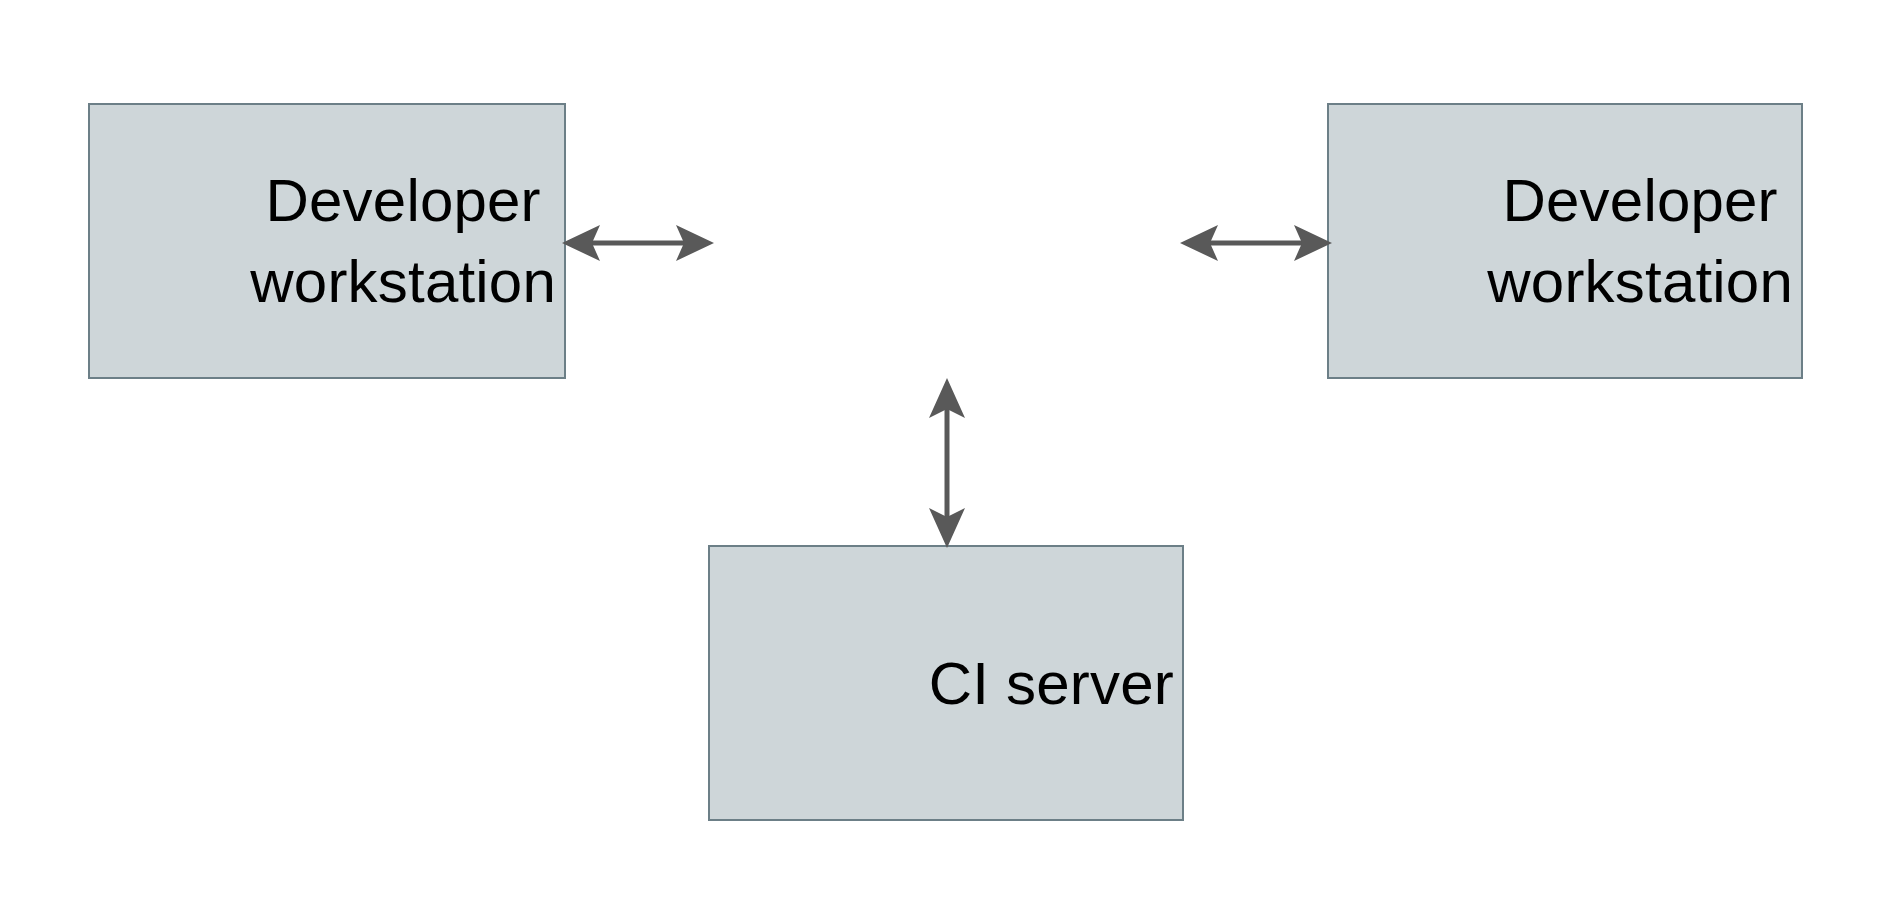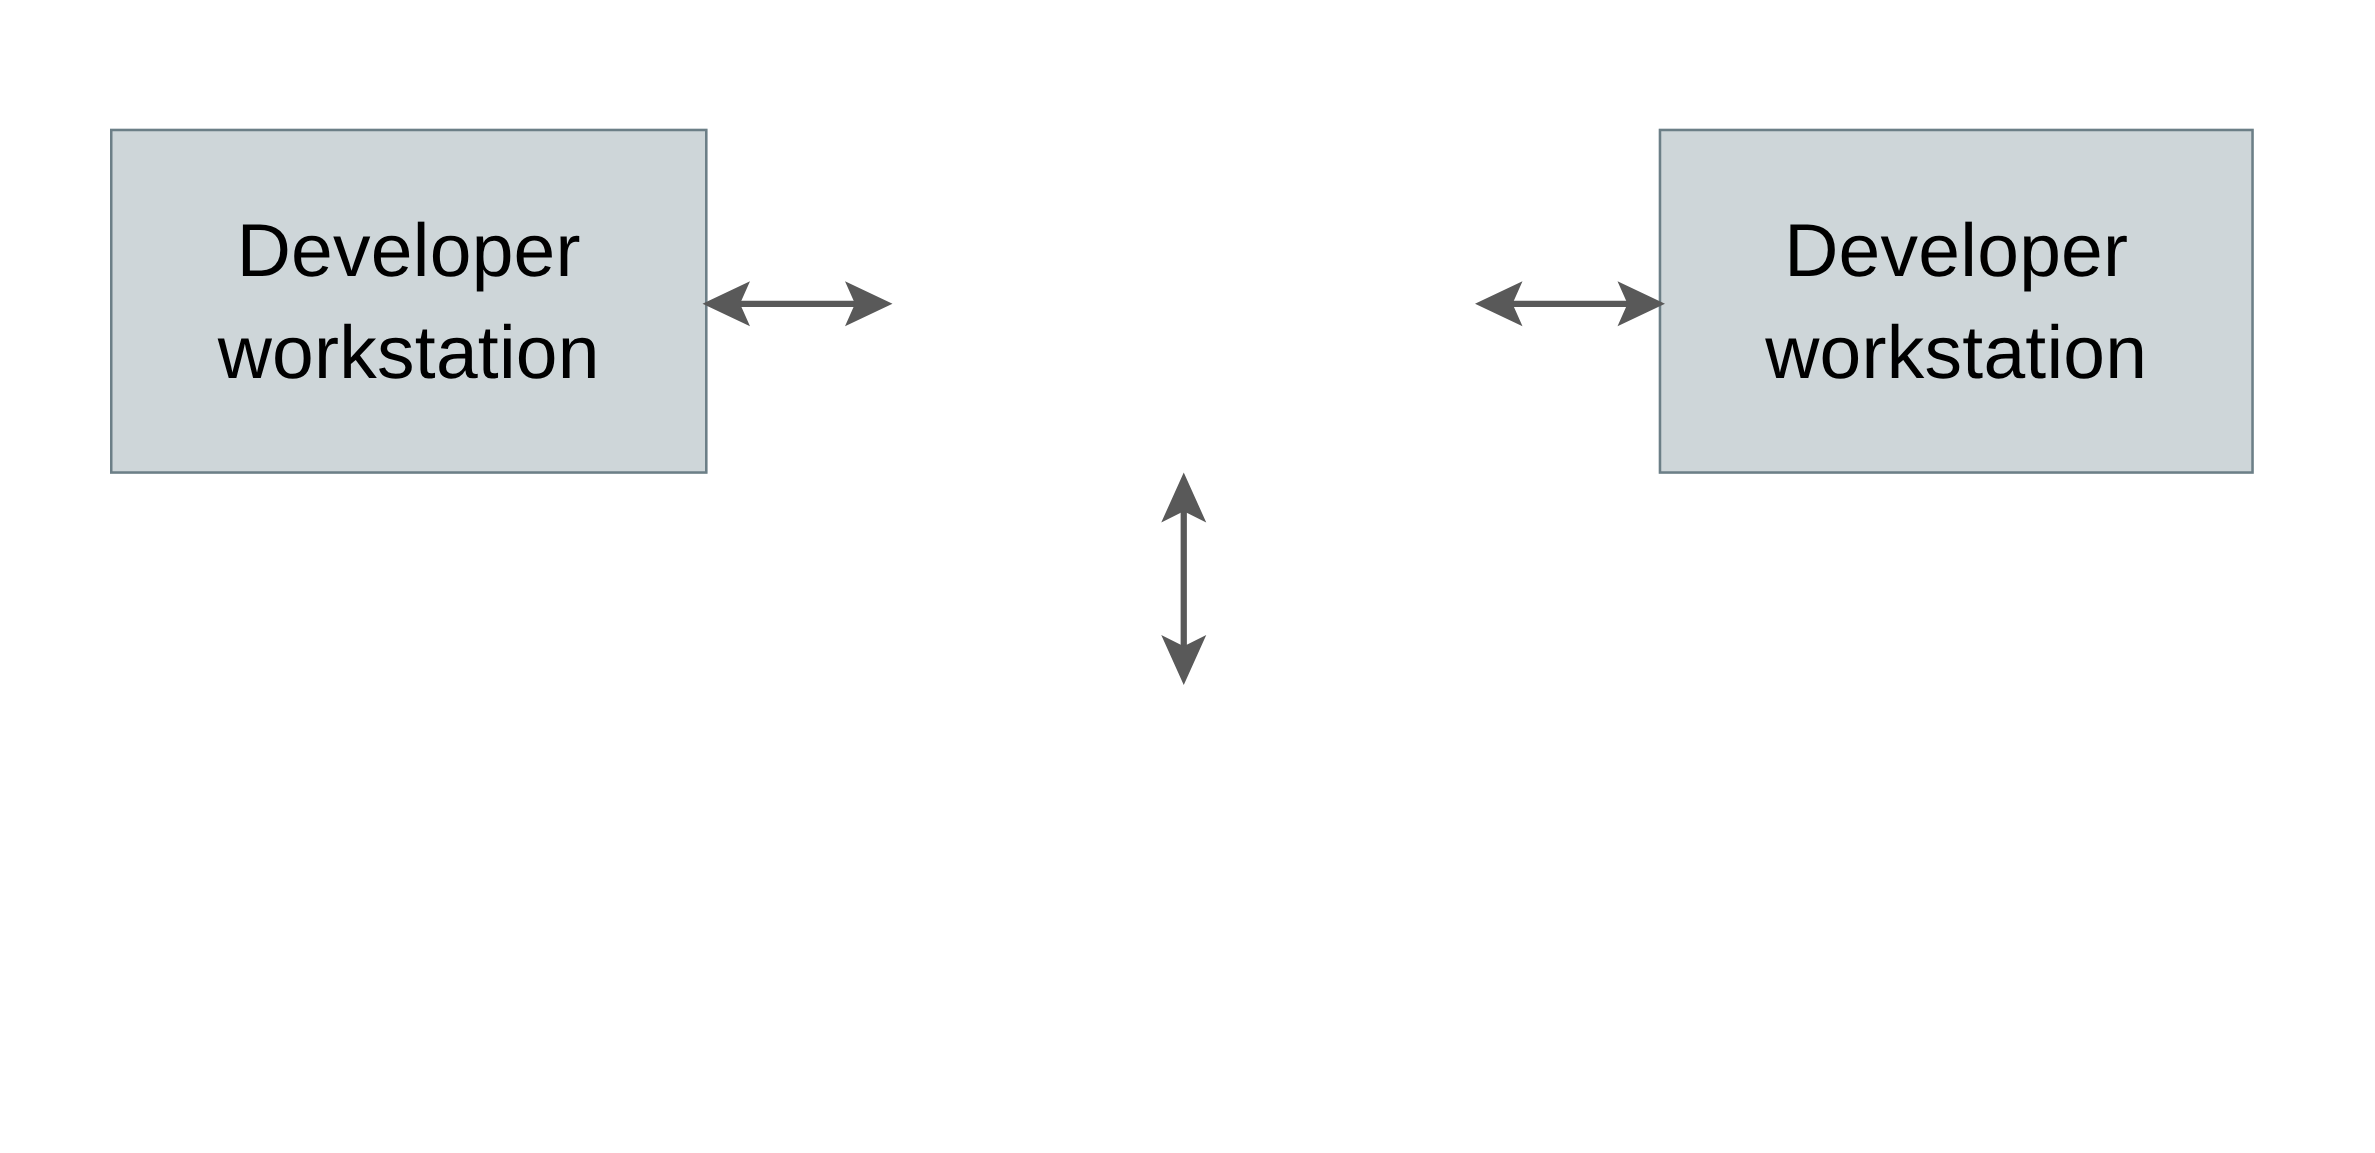--- a/index.html
+++ b/index.html
@@ -20,21 +20,21 @@
     height: 922px;
     background: #ffffff;
   }
   .node-box {
     position: absolute;
     box-sizing: border-box;
     background: #ced6d9;
     border: 2px solid #6c7f87;
     display: flex;
     align-items: center;
-    justify-content: center;
+    justify-content: flex-end;
     text-align: center;
   }
   .node-label {
     color: #000000;
     font-family: "Liberation Sans", sans-serif;
     font-size: 60px;
     line-height: 1.35;
     font-weight: 400;
     letter-spacing: 0.2px;
     white-space: pre-line;
@@ -72,20 +72,23 @@
     <span class="node-label">Developer
 workstation</span>
   </div>
 
 
   <div class="node-box" id="node-dev-right">
     <span class="node-label">Developer
 workstation</span>
   </div>
 
+  <div class="node-box" id="node-ci">
+    <span class="node-label">CI server</span>
+  </div>
 
   <svg class="connector" id="connector-left" viewBox="0 0 156 62">
     <line class="arrow-stroke" x1="30" y1="31" x2="126" y2="31"></line>
     <polygon class="arrow-head" points="2,31 40,13 32,31 40,49"></polygon>
     <polygon class="arrow-head" points="154,31 116,13 124,31 116,49"></polygon>
   </svg>
 
   <svg class="connector" id="connector-right" viewBox="0 0 156 62">
     <line class="arrow-stroke" x1="30" y1="31" x2="126" y2="31"></line>
     <polygon class="arrow-head" points="2,31 40,13 32,31 40,49"></polygon>

